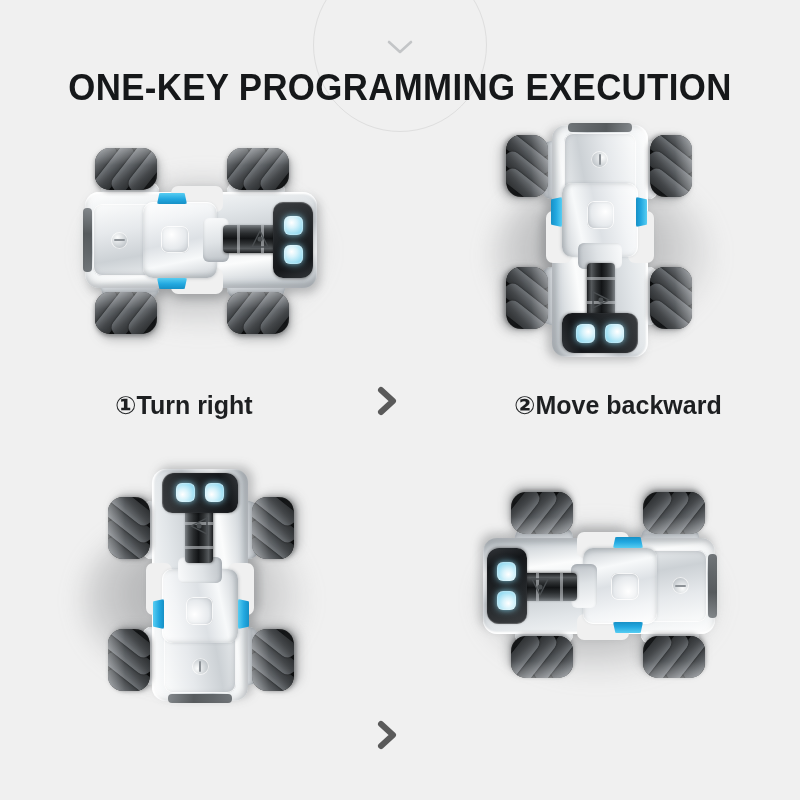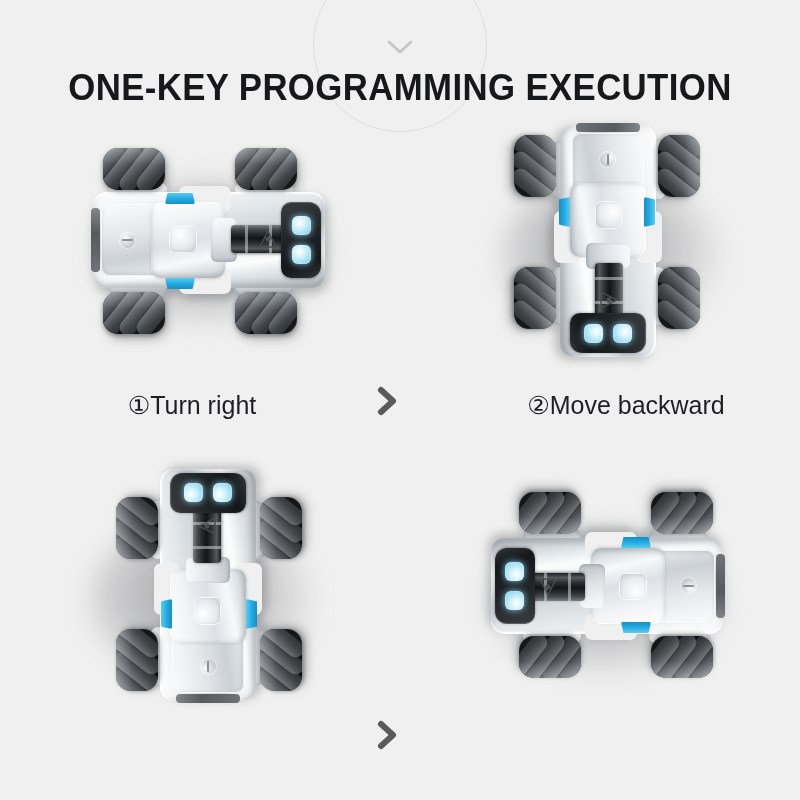--- a/index.html
+++ b/index.html
@@ -38,21 +38,21 @@
     line-height: 40px;
     font-weight: 700;
     color: #16181a;
     letter-spacing: 0.4px;
     transform: scaleX(0.94);
     transform-origin: 50% 50%;
     white-space: nowrap;
   }
 
   
-  .grid { position: absolute; left: 8px; top: 112px; width: 710px; height: 688px; }
+  .grid { position: absolute; left: 0; top: 112px; width: 710px; height: 688px; font-weight: bold; }
   .cell { position: absolute; width: 400px; height: 344px; }
   .cell.c1 { left: 0;   top: 0; }
   .cell.c2 { left: 400px; top: 0; }
   .cell.c3 { left: 0;   top: 344px; }
   .cell.c4 { left: 400px; top: 344px; }
 
   .vehicle-stage {
     position: absolute;
     left: 50%; top: 128px;
     width: 300px; height: 240px;

